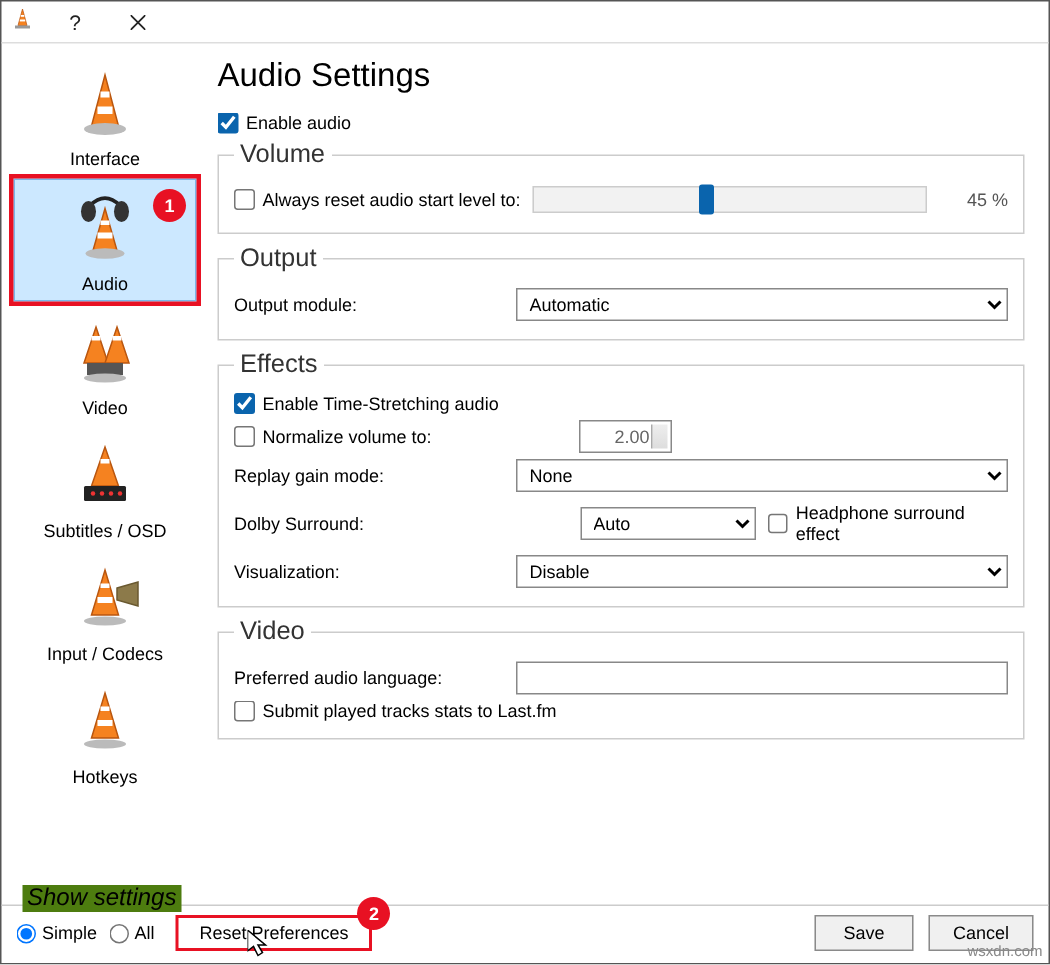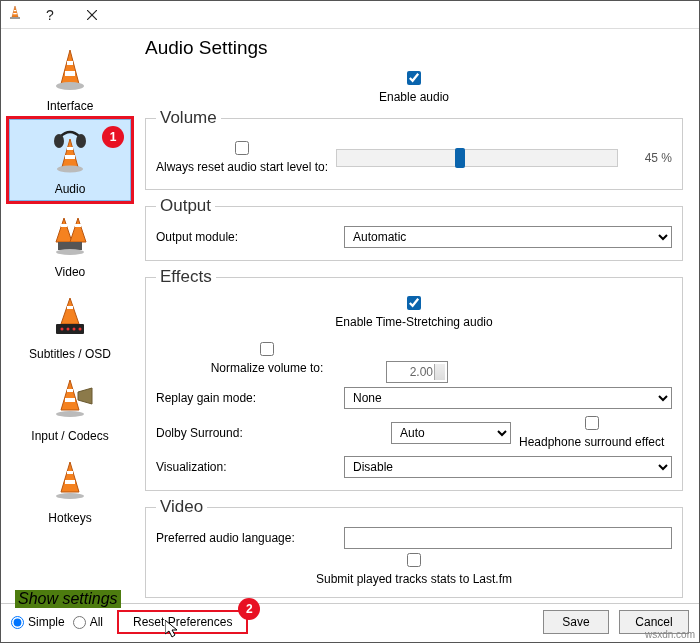--- a/index.html
+++ b/index.html
@@ -12,34 +12,34 @@
   .titlebar .win-btn.help { font-weight: normal; font-size: 14px; }
   .body { flex: 1; display: flex; overflow: hidden; }
   .sidebar { width: 138px; padding: 6px 0; overflow-y: auto; }
   .sb-item { display: flex; flex-direction: column; align-items: center; padding: 6px 4px 4px 4px; margin: 2px 8px; cursor: default; position: relative; }
   .sb-item.selected { background: #cce8ff; border: 1px solid #7ab6e8; }
   .sb-item .sb-icon { width: 54px; height: 54px; display: flex; align-items: center; justify-content: center; }
   .sb-item .sb-label { margin-top: 2px; font-size: 12px; text-align: center; }
   .sb-item.highlight { outline: 3px solid #e81123; }
   .hl-badge { position: absolute; top: 6px; right: 6px; width: 22px; height: 22px; border-radius: 50%; background: #e81123; color: #fff; font-weight: bold; font-size: 12px; display: flex; align-items: center; justify-content: center; }
   .content { flex: 1; padding: 6px 16px 4px 6px; overflow-y: auto; }
-  h1.page-title { font-size: 19px; font-weight: normal; margin: 2px 0 12px 0; }
-  .chk-row { display: flex; align-items: center; gap: 5px; margin: 3px 0; flex-direction: column; }
+  h1.page-title { font-size: 22px; font-weight: normal; margin: 2px 0 12px 0; }
+  .chk-row { display: flex; align-items: center; gap: 5px; margin: 3px 0; }
   .chk-row input[type=checkbox] { margin: 0; accent-color: #0a64ad; width: 14px; height: 14px; }
   fieldset.group { border: 1px solid #ccc; margin: 4px 0 6px 0; padding: 6px 10px 8px 10px; }
   fieldset.group legend { padding: 0 4px; font-size: 17px; color: #333; }
   .row { display: flex; align-items: center; gap: 8px; margin: 4px 0; }
   .row .lbl { width: 180px; }
   select, input[type=text] { height: 22px; border: 1px solid #888; padding: 1px 4px; background: #fff; font-size: 12px; }
   select.wide, input.wide { flex: 1; }
   select.sm { width: 120px; margin-left: 47px; }
   .slider { flex: 1; height: 18px; position: relative; background: #f2f2f2; border: 1px solid #ccc; }
   .slider .thumb { position: absolute; top: -2px; width: 10px; height: 20px; background: #0a64ad; border-radius: 2px; }
   .pct { width: 46px; text-align: right; color: #555; }
-  .spin { width: 62px; height: 22px; border: 1px solid #888; display: flex; align-items: center; justify-content: flex-end; padding: 0 14px 0 4px; position: relative; color: #666; margin-top: 28px; }
+  .spin { width: 62px; height: 22px; border: 1px solid #888; display: flex; align-items: center; justify-content: flex-end; padding: 0 14px 0 4px; position: relative; color: #666; }
   .spin::after { content: ""; position: absolute; right: 2px; top: 2px; bottom: 2px; width: 10px; background: linear-gradient(#eee,#ddd); border-left: 1px solid #aaa; }
   .footer { border-top: 1px solid #ccc; padding: 6px 10px 8px 10px; display: flex; align-items: center; gap: 8px; position: relative; }
   .footer .lbl-show { position: absolute; left: 14px; top: -14px; background: #4d7c0f; padding: 0 3px; font-size: 16px; font-style: italic; }
   .footer .radio-grp { display: flex; align-items: center; gap: 4px; }
   .footer .radio-grp input { margin: 0; }
   .btn { height: 24px; padding: 0 14px; background: #f0f0f0; border: 1px solid #8a8a8a; font-size: 12px; display: inline-flex; align-items: center; justify-content: center; cursor: default; }
   .btn.hl { border: 2px solid #e81123; background: #fff; position: relative; }
   .btn.hl .hl-badge { top: -14px; right: -14px; }
   .footer-right { margin-left: auto; display: flex; gap: 10px; }
   .cursor { position: absolute; width: 16px; height: 20px; pointer-events: none; }

